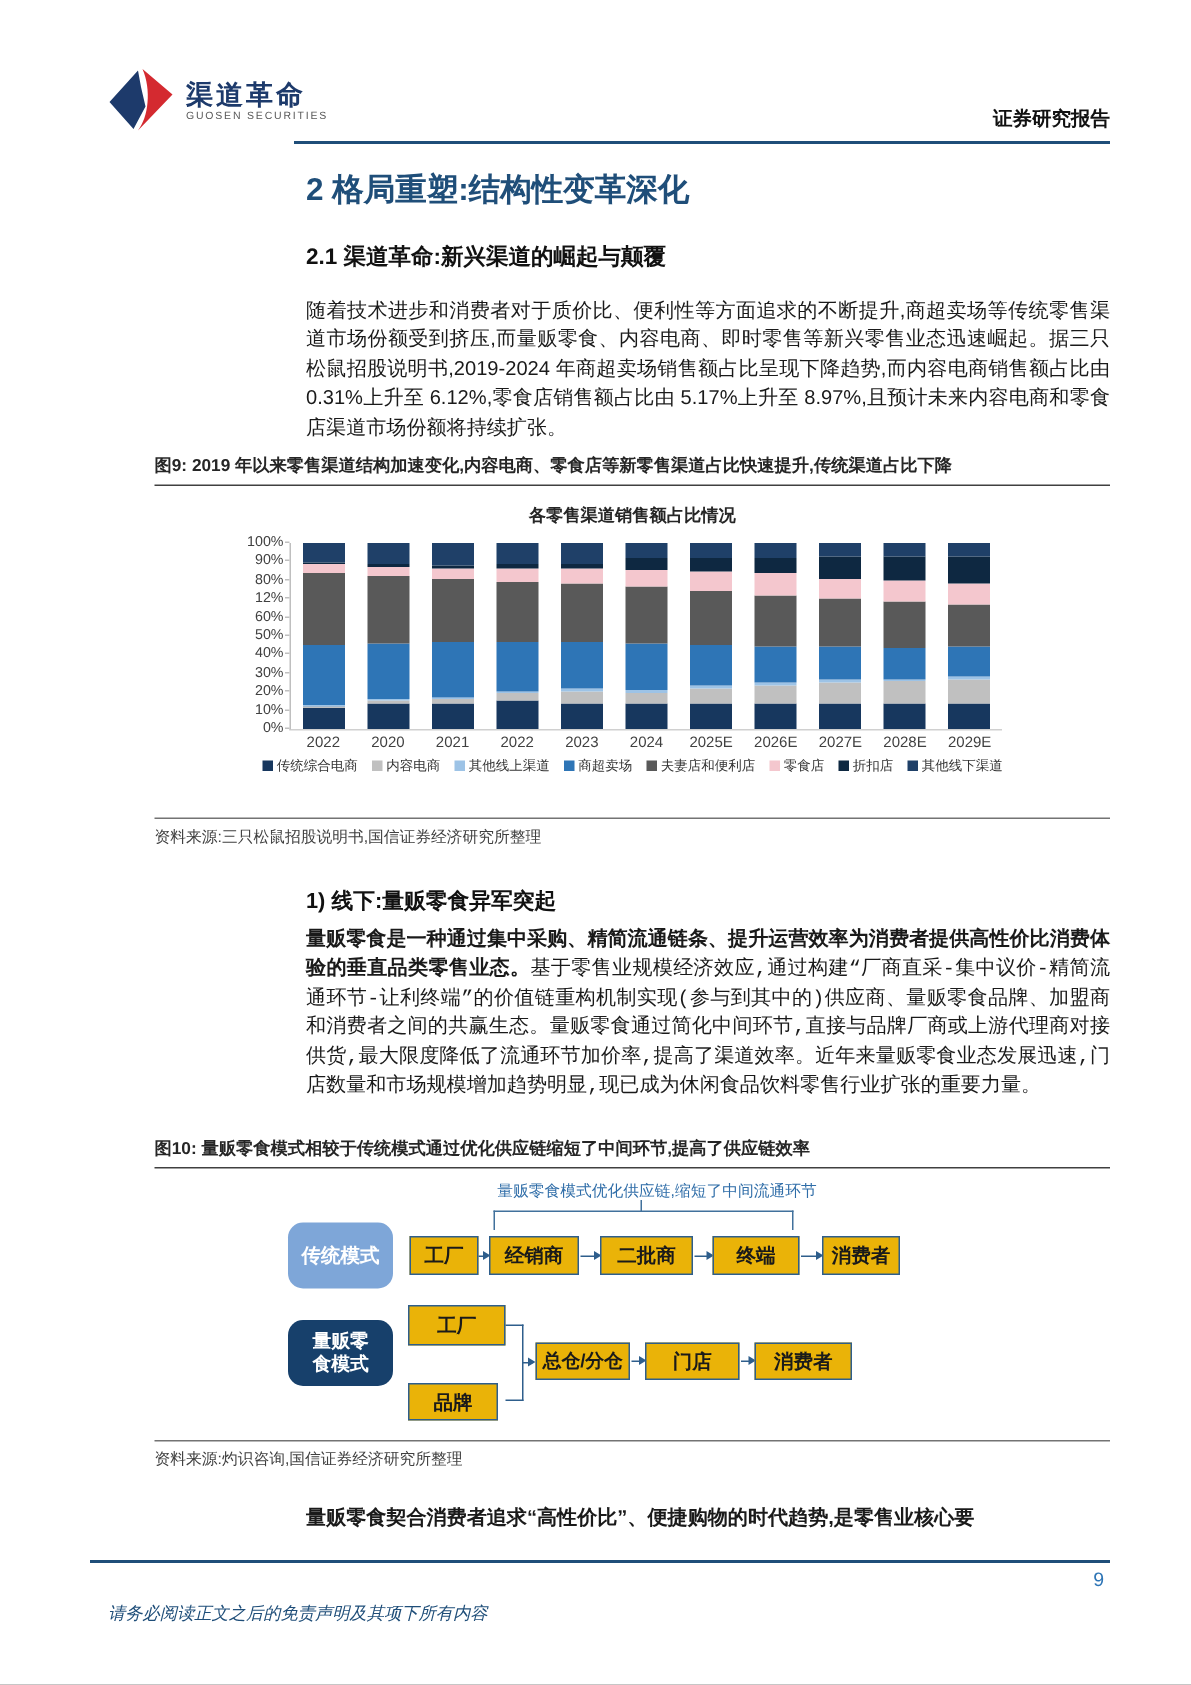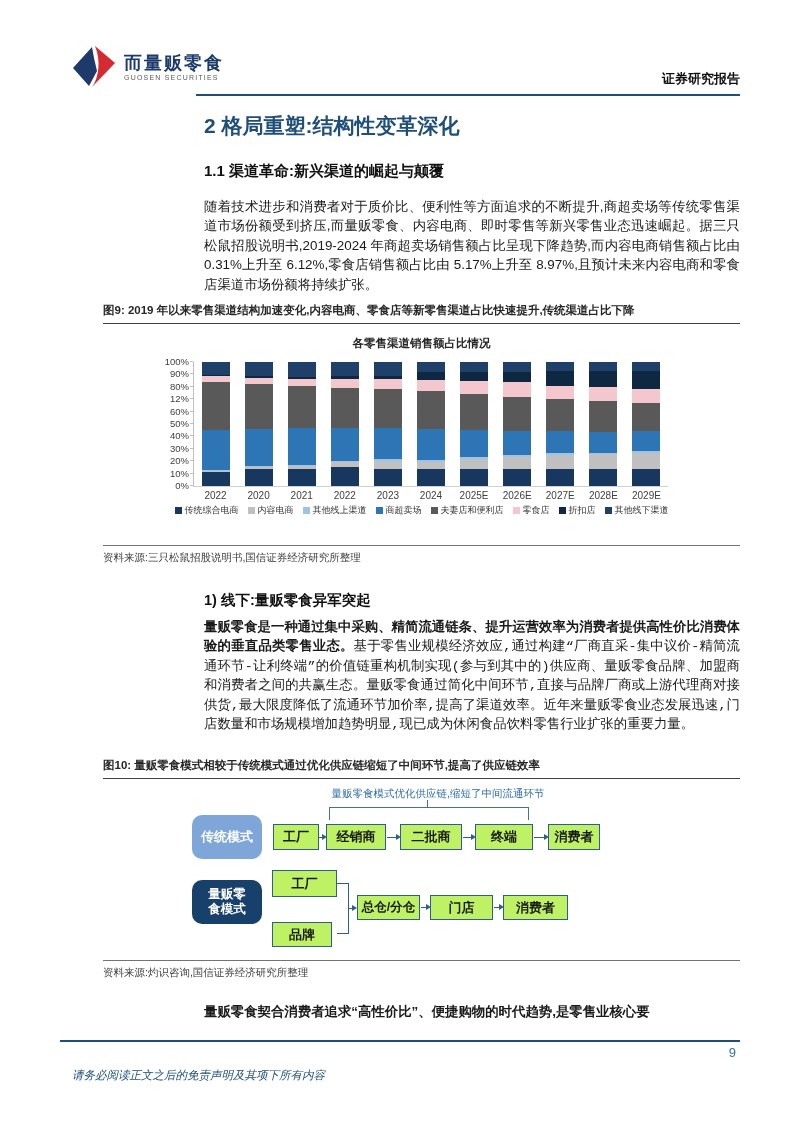--- a/index.html
+++ b/index.html
@@ -43,21 +43,21 @@
   .legend-swatch{width:7px;height:7px;display:inline-block;}
   
   .anno{position:absolute;left:215px;top:8px;width:240px;text-align:center;font-size:10.5px;color:#2f6da8;}
   .bracket{position:absolute;left:226px;top:28px;width:198px;height:12px;
            border-top:1.4px solid #41719c;border-left:1.4px solid #41719c;border-right:1.4px solid #41719c;}
   .bracket-tick{position:absolute;left:324px;top:21px;width:1.4px;height:8px;background:#41719c;}
   .pill{position:absolute;width:70px;height:44px;border-radius:10px;color:#fff;font-weight:bold;
         display:flex;align-items:center;justify-content:center;text-align:center;}
   .pill-light{left:89px;top:36px;background:#7ea6d8;font-size:13px;}
   .pill-dark{left:89px;top:101px;background:#17406b;font-size:12.5px;line-height:15px;}
-  .dbox{position:absolute;background:#bef264;border:1.4px solid #2e5e8c;box-sizing:border-box;
+  .dbox{position:absolute;background:#eab308;border:1.4px solid #2e5e8c;box-sizing:border-box;
         display:flex;align-items:center;justify-content:center;font-size:13px;font-weight:bold;color:#1a1a1a;}
   .arrow{position:absolute;height:0;border-top:1.4px solid #2e5e8c;}
   .arrow::after{content:"";position:absolute;right:-2px;top:-3.7px;width:0;height:0;
                 border-left:5px solid #2e5e8c;border-top:3px solid transparent;border-bottom:3px solid transparent;}
   .vline{position:absolute;width:1.4px;background:#2e5e8c;}
   .hline{position:absolute;height:1.4px;background:#2e5e8c;}
   
   .footer-rule{position:absolute;left:60px;top:1040px;width:680px;height:1.5px;background:#1f4e79;}
   .footer-disclaimer{position:absolute;left:72px;top:1068px;font-size:11.5px;font-style:italic;color:#1f4e79;}
   .footer-page{position:absolute;right:58px;top:1045px;font-size:13px;color:#2e75b6;}
@@ -66,29 +66,29 @@
 <body>
 
 <div class="page">
 
   <div class="logo">
     <svg width="44" height="42" viewBox="0 0 44 42">
       <polygon points="20,1 1,22 17,40 25,25 22,12" fill="#1d3a6b"></polygon>
       <path d="M23,0 L43,17 L20,41 C27,32 29,14 23,0 Z" fill="#d42a30"></path>
     </svg>
     <div class="logo-text">
-      <div class="brand-cn">而量贩零食</div>
+      <div class="brand-cn">渠道革命</div>
       <div class="brand-en">GUOSEN SECURITIES</div>
     </div>
   </div>
   <div class="report-type">证券研究报告</div>
   <div class="header-rule"></div>
 
   <div class="sec-title">2 格局重塑:结构性变革深化</div>
-  <div class="sec-sub">1.1 渠道革命:新兴渠道的崛起与颠覆</div>
+  <div class="sec-sub">2.1 渠道革命:新兴渠道的崛起与颠覆</div>
   <div class="para p1">随着技术进步和消费者对于质价比、便利性等方面追求的不断提升,商超卖场等传统零售渠道市场份额受到挤压,而量贩零食、内容电商、即时零售等新兴零售业态迅速崛起。据三只松鼠招股说明书,2019-2024 年商超卖场销售额占比呈现下降趋势,而内容电商销售额占比由 0.31%上升至 6.12%,零食店销售额占比由 5.17%上升至 8.97%,且预计未来内容电商和零食店渠道市场份额将持续扩张。</div>
 
   <div class="figure fig9">
     <div class="fig-caption">图9: 2019 年以来零售渠道结构加速变化,内容电商、零食店等新零售渠道占比快速提升,传统渠道占比下降</div>
     <div class="fig-body">
       <div class="chart-title">各零售渠道销售额占比情况</div>
       <div class="chart-plot" id="chart-plot">
           <div class="bar-seg" style="left: 7.54545px; bottom: 0px; height: 14.88px; width: 28px; background: rgb(23, 55, 94);"></div>
           <div class="bar-seg" style="left: 7.54545px; bottom: 14.88px; height: 0.372px; width: 28px; background: rgb(192, 192, 192);"></div>
           <div class="bar-seg" style="left: 7.54545px; bottom: 15.252px; height: 1.24px; width: 28px; background: rgb(157, 195, 230);"></div>

